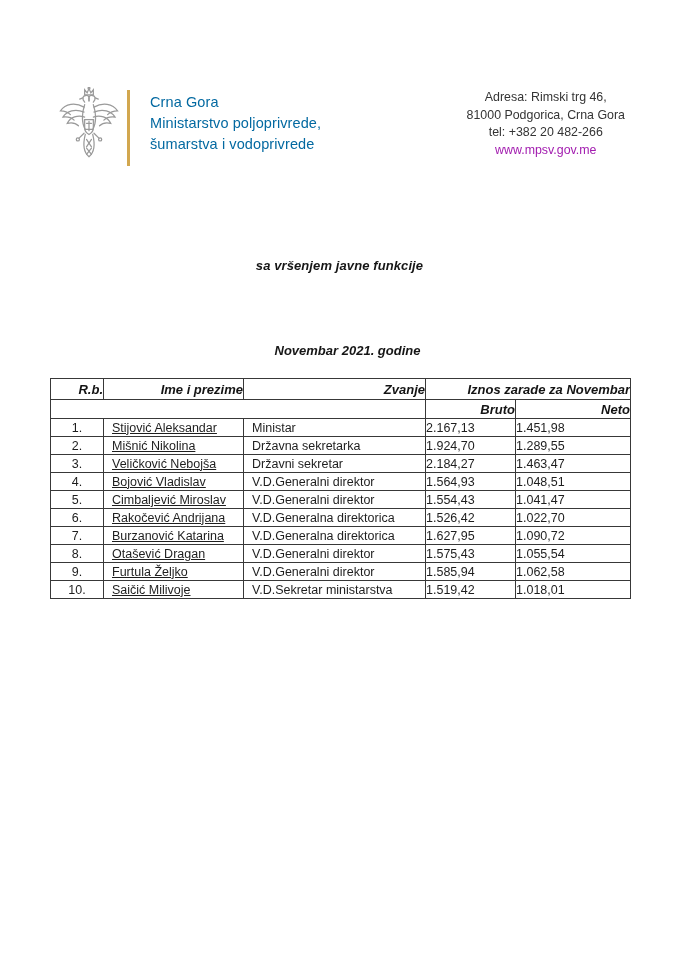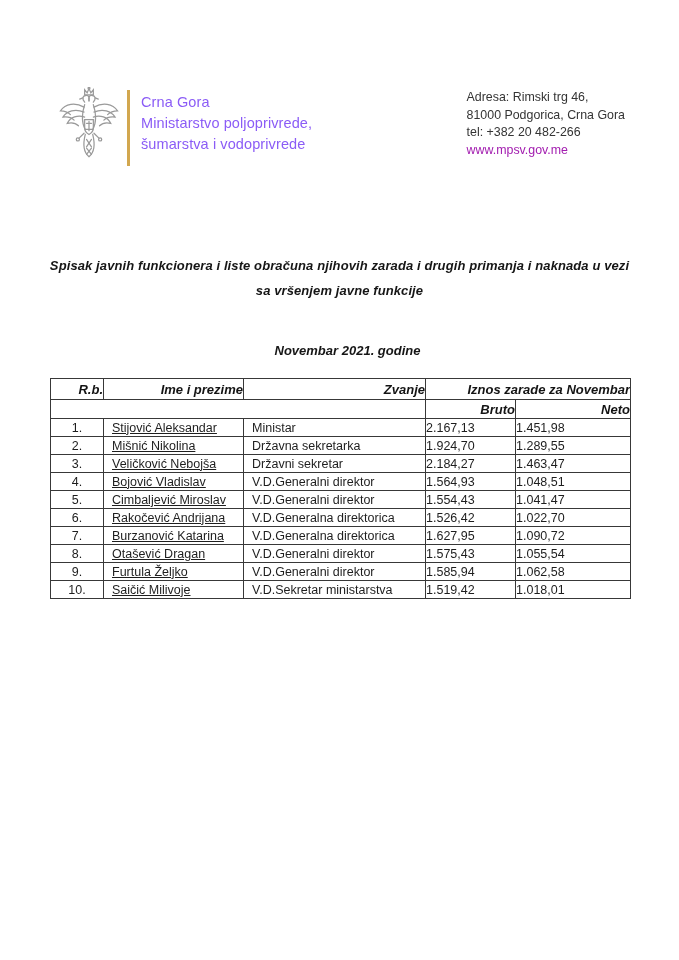--- a/index.html
+++ b/index.html
@@ -29,31 +29,31 @@
     display: flex; align-items: center; justify-content: center;
   }
   .gold-rule {
     width: 3px;
     background: #d2a74f;
     margin-left: 6px;
     margin-top: 4px;
     margin-bottom: 2px;
   }
   .brand-text {
-    margin-left: 11px;
+    margin-left: 20px;
     padding-top: 6px;
     font-size: 14.5px;
     line-height: 21px;
-    color: #8b5cf6;
+    color: #0369a1;
     letter-spacing: 0.1px;
   }
   .contact {
     position: absolute;
     right: 54px; top: 89px;
-    text-align: left;
+    text-align: center;
     font-size: 12.4px;
     line-height: 17.6px;
     color: #343434;
   }
   .contact a {
     color: #a21caf;
     text-decoration: none;
     cursor: pointer;
   }
 
@@ -164,21 +164,20 @@
 
     <div class="contact">
       <div>Adresa: Rimski trg 46,</div>
       <div>81000 Podgorica, Crna Gora</div>
       <div>tel: +382 20 482-266</div>
       <div><a>www.mpsv.gov.me</a></div>
     </div>
   </div>
 
   <div class="doc-title">
-    <div>Spisak javnih funkcionera i liste obračuna njihovih zarada i drugih primanja i naknada u vezi</div>
     <div>sa vršenjem javne funkcije</div>
   </div>
   <div class="doc-period">Novembar 2021. godine</div>
 
   <table class="salary">
     <colgroup>
       <col style="width:53px">
         <col style="width:140px">
         <col style="width:182px">
         <col style="width:90px">

